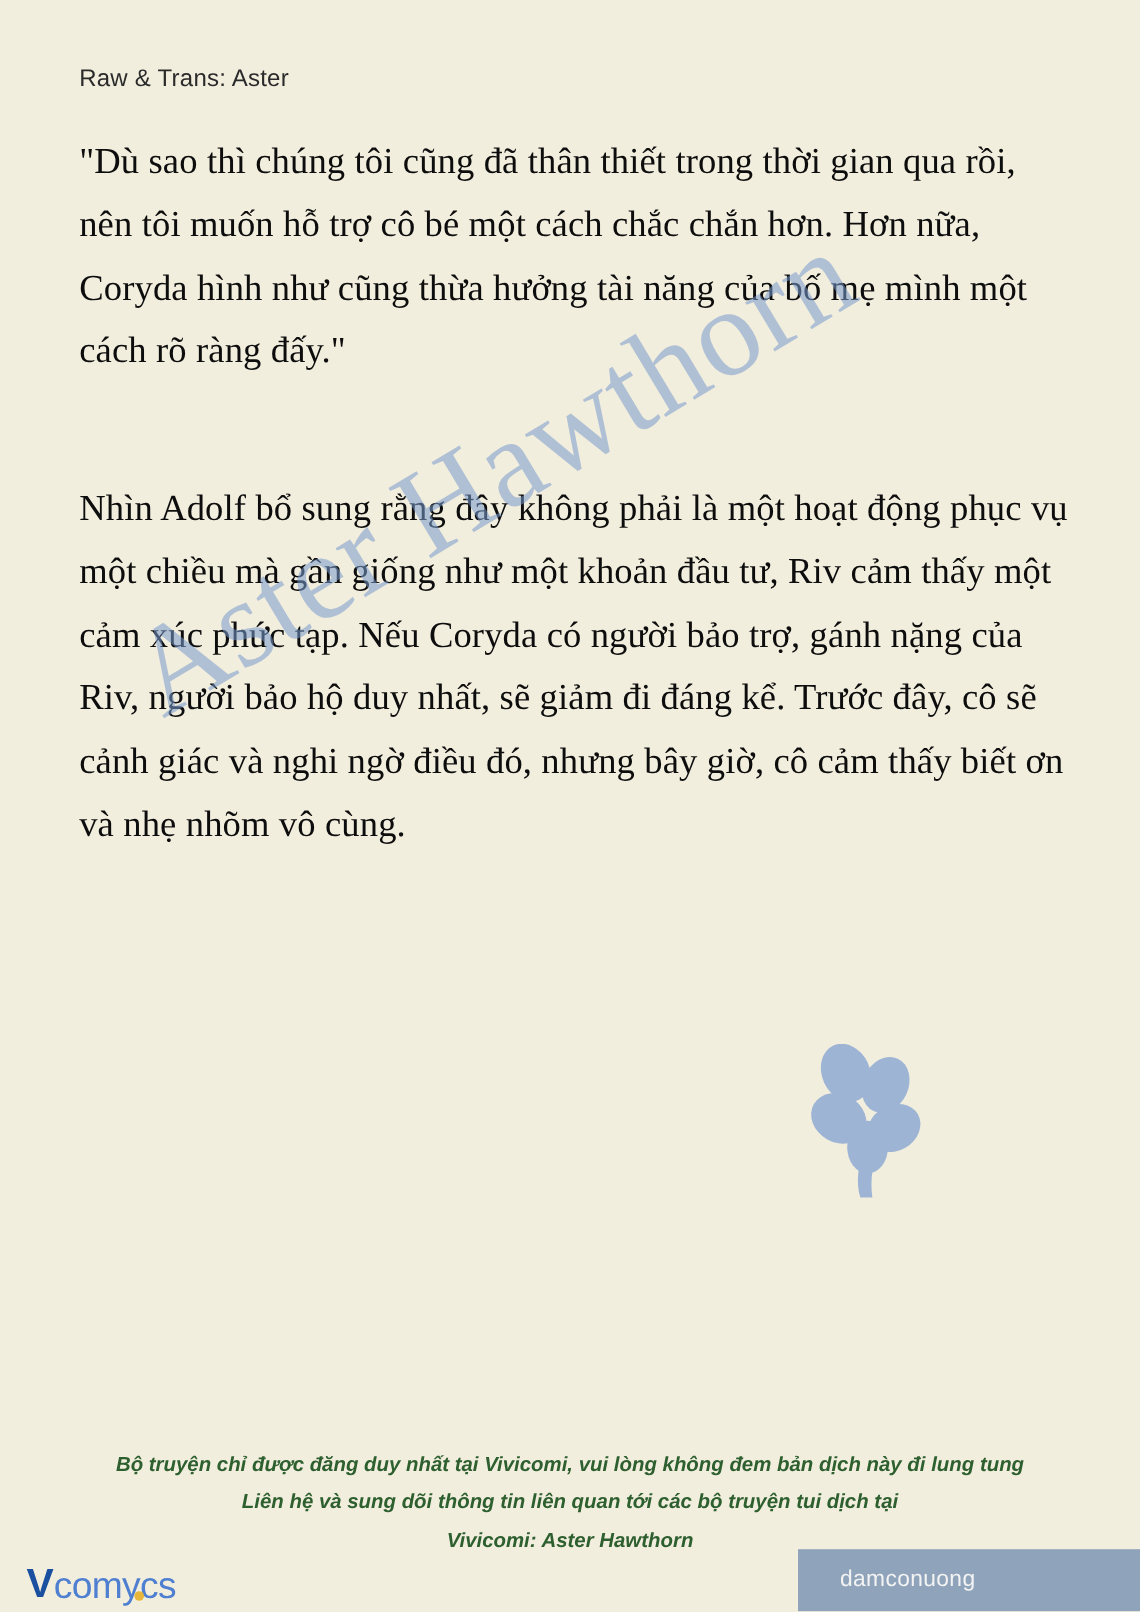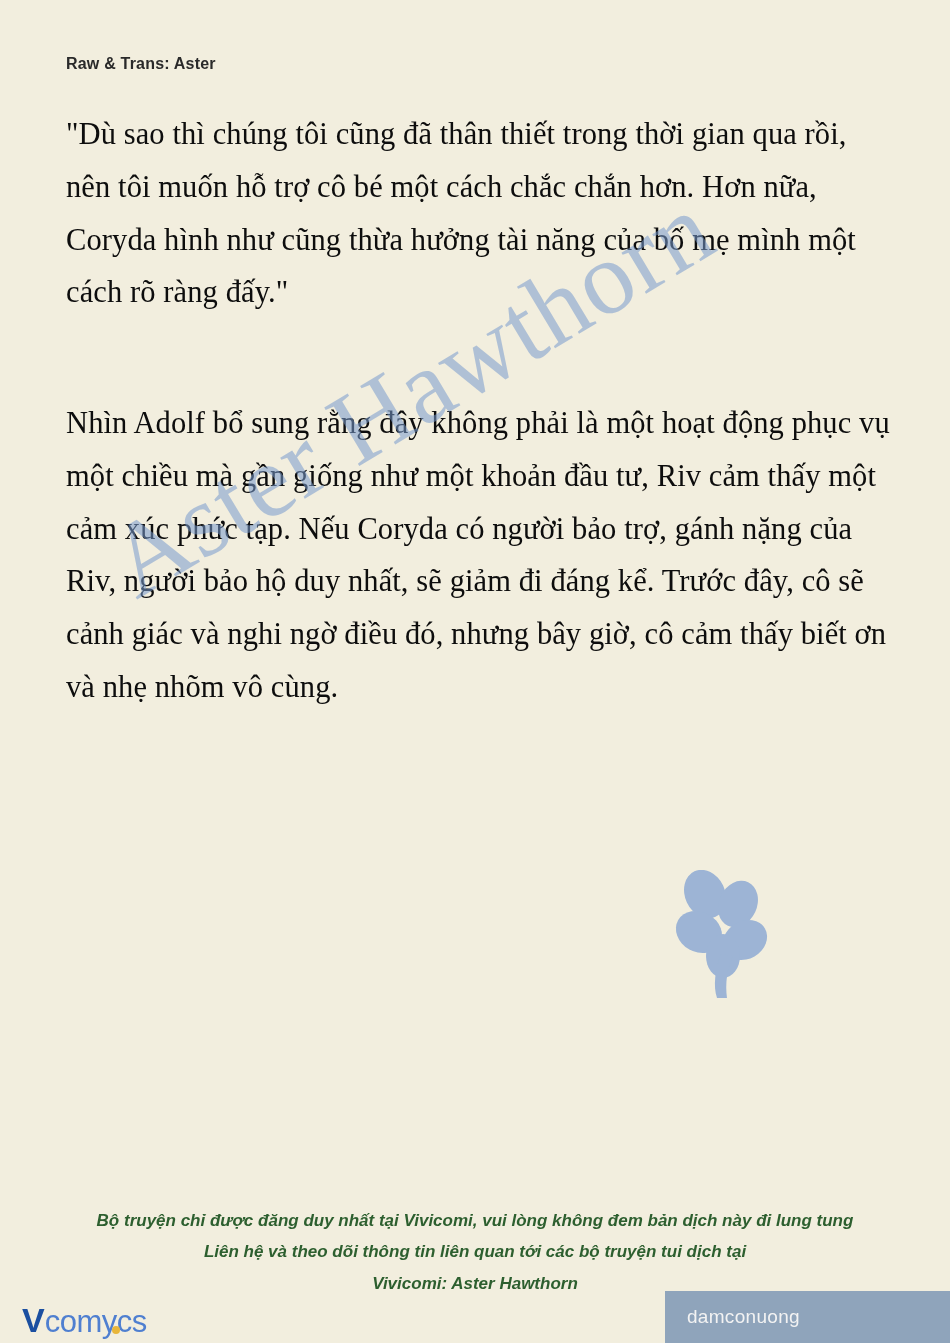--- a/index.html
+++ b/index.html
@@ -20,25 +20,24 @@
     background: #f2eede;
     overflow: hidden;
   }
 
   
   .credit {
     position: absolute;
     top: 55px;
     left: 66px;
     font-family: "Liberation Sans", sans-serif;
-    font-size: 16px;
+    font-size: 20px;
     color: #2a2a2a;
     letter-spacing: 0.2px;
     white-space: nowrap;
-    font-weight: bold;
   }
 
   
   .content {
     position: absolute;
     left: 66px;
     top: 108px;
     width: 830px;
     font-family: "Liberation Serif", serif;
     font-size: 30.5px;
@@ -158,20 +157,21 @@
     align-items: center;
     justify-content: flex-start;
     padding-left: 22px;
     box-sizing: border-box;
   }
   .brand-tag span {
     font-family: "Liberation Sans", sans-serif;
     font-size: 19px;
     color: #f3f3f3;
     letter-spacing: 0.3px;
+    margin-left: 13px;
   }
 </style>
 </head>
 <body>
 
 <div class="page">
 
   <div class="credit">Raw &amp; Trans: Aster</div>
 
   <div class="content">
@@ -189,21 +189,21 @@
         <ellipse cx="36" cy="62" rx="20" ry="24" transform="rotate(-60 36 62)"></ellipse>
         <ellipse cx="82" cy="70" rx="19" ry="23" transform="rotate(60 82 70)"></ellipse>
         <ellipse cx="60" cy="86" rx="17" ry="22"></ellipse>
         <path d="M58 84 C52 100 50 116 54 128 L64 128 C62 114 64 98 70 86 Z"></path>
       </g>
     </svg>
   </div>
 
   <div class="footer-notes">
     <div>Bộ truyện chỉ được đăng duy nhất tại Vivicomi, vui lòng không đem bản dịch này đi lung tung</div>
-    <div>Liên hệ và theo dõi thông tin liên quan tới các bộ truyện tui dịch tại</div>
+    <div>Liên hệ và sung dõi thông tin liên quan tới các bộ truyện tui dịch tại</div>
     <div>Vivicomi: Aster Hawthorn</div>
   </div>
 
   <div class="bottom-bar">
     <div class="logo">
       <span class="logo-v">V</span>
       <span class="logo-rest">
         <span>comycs</span>
         <span class="logo-dot"></span>
       </span>

